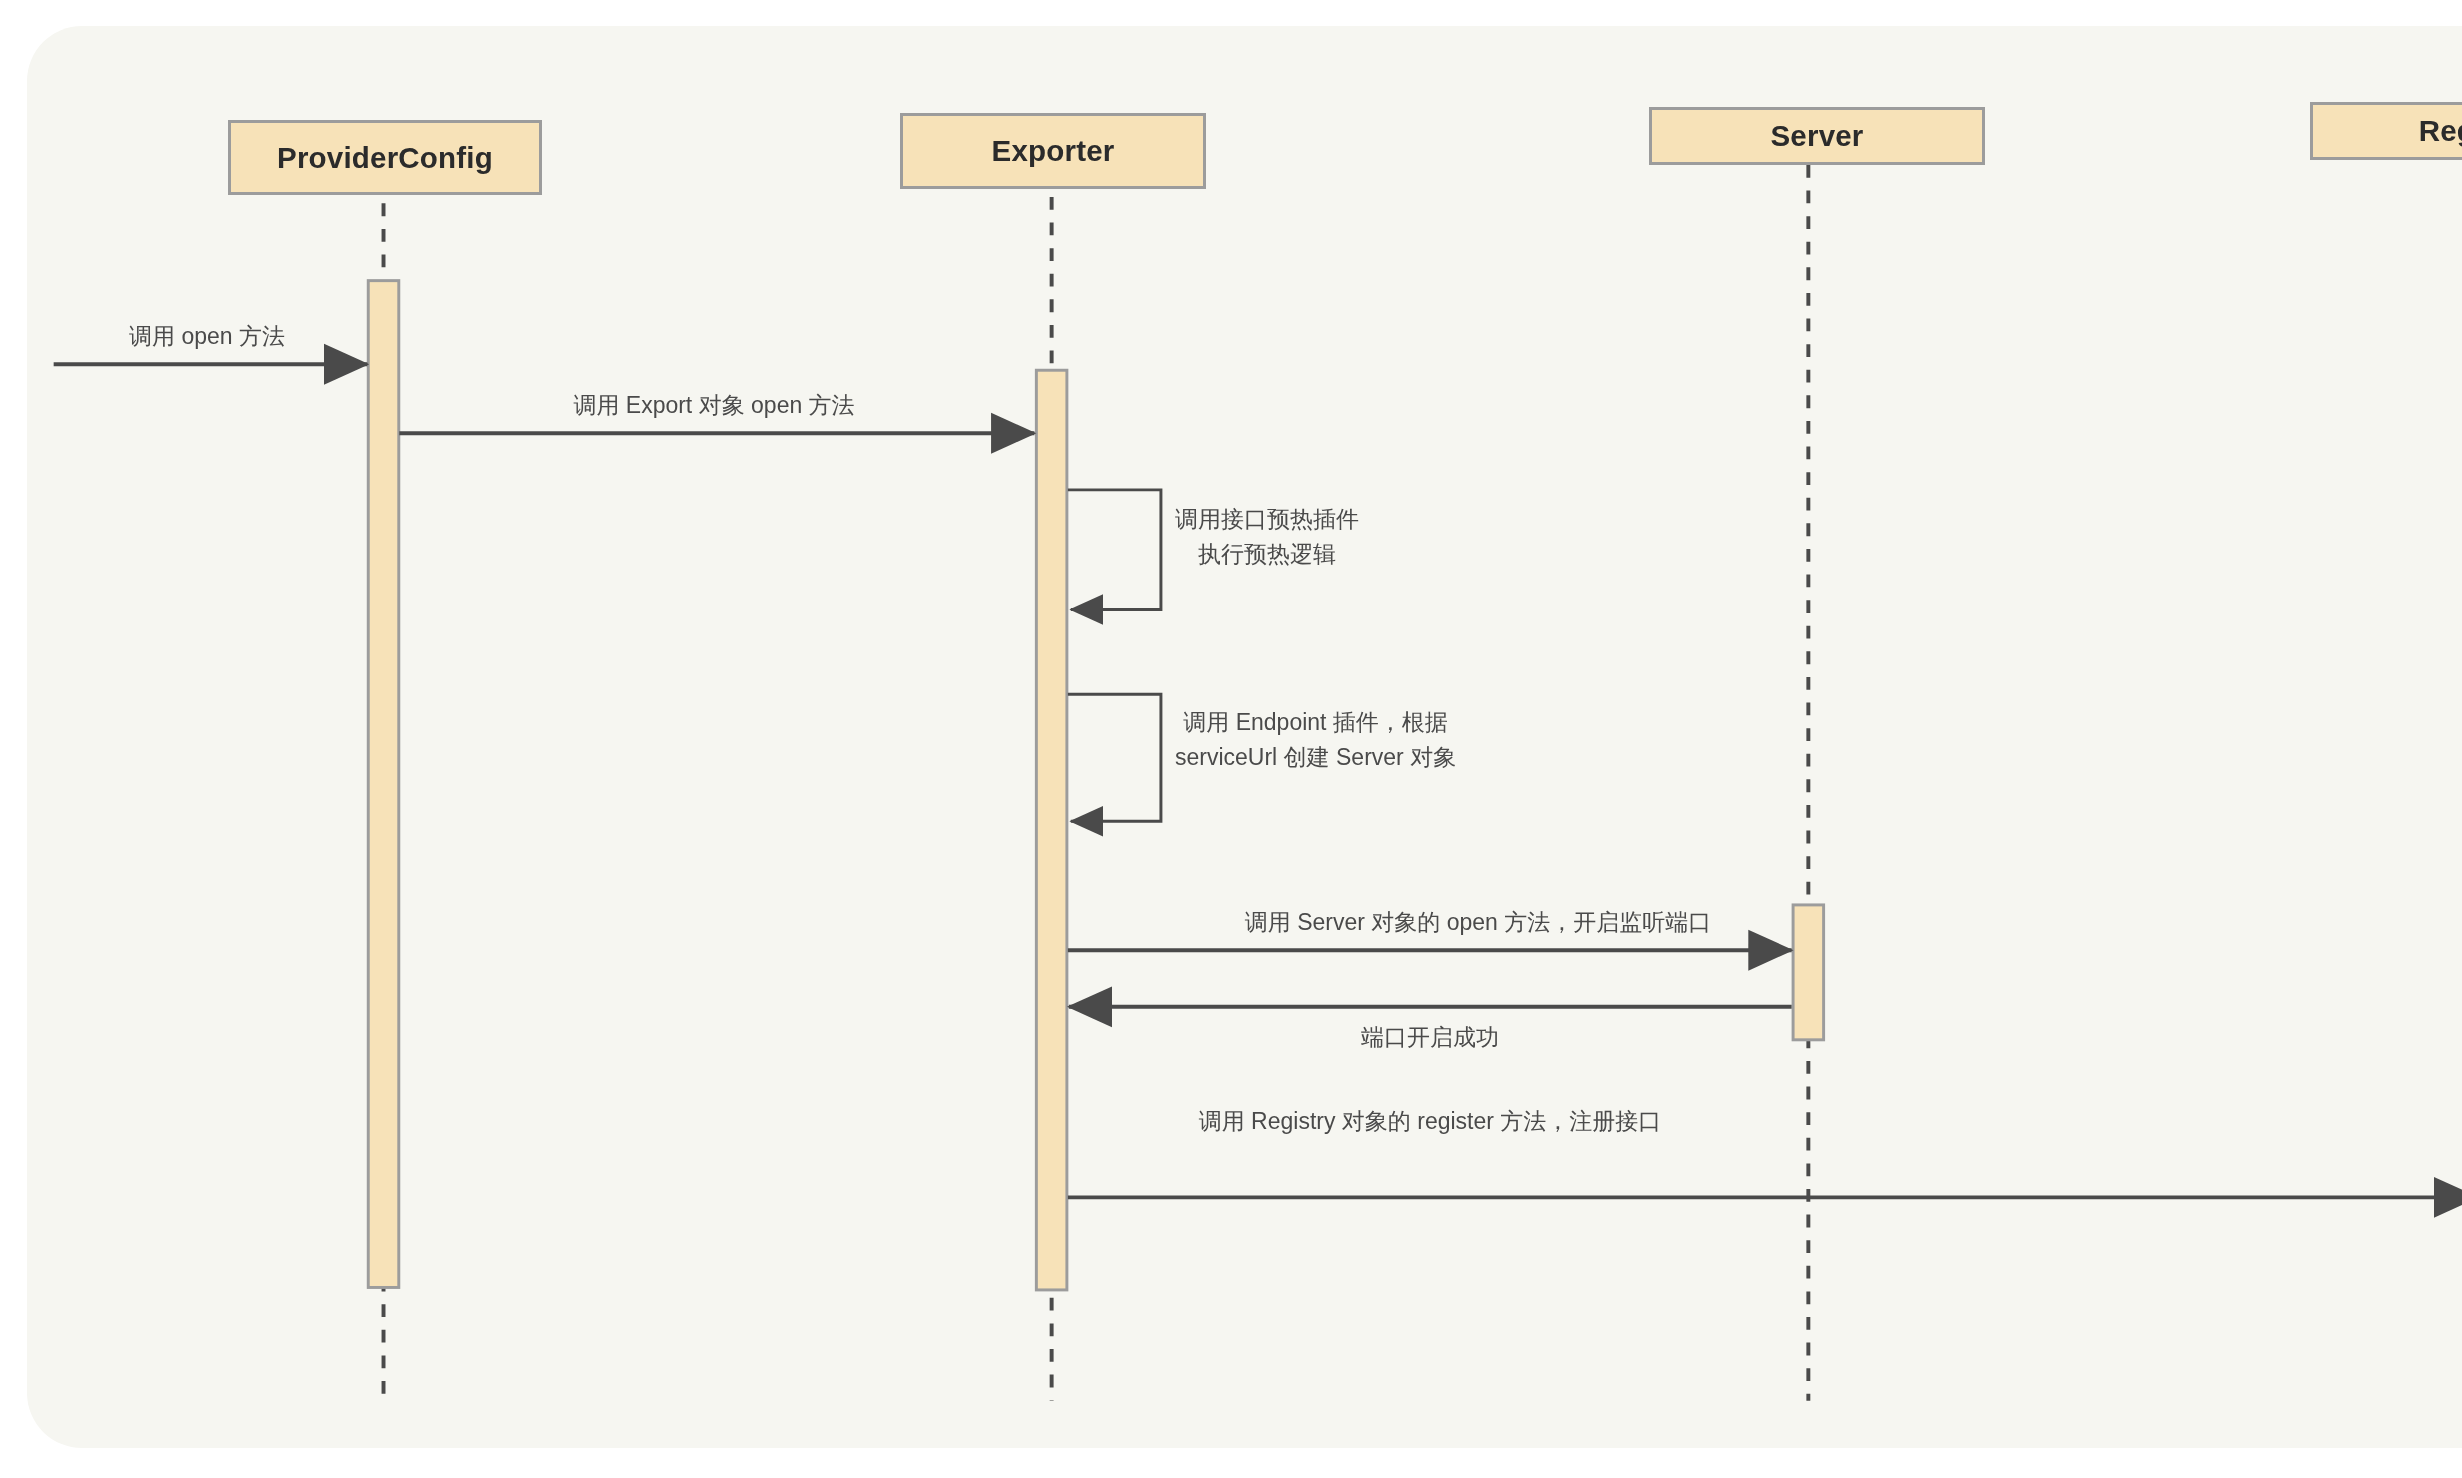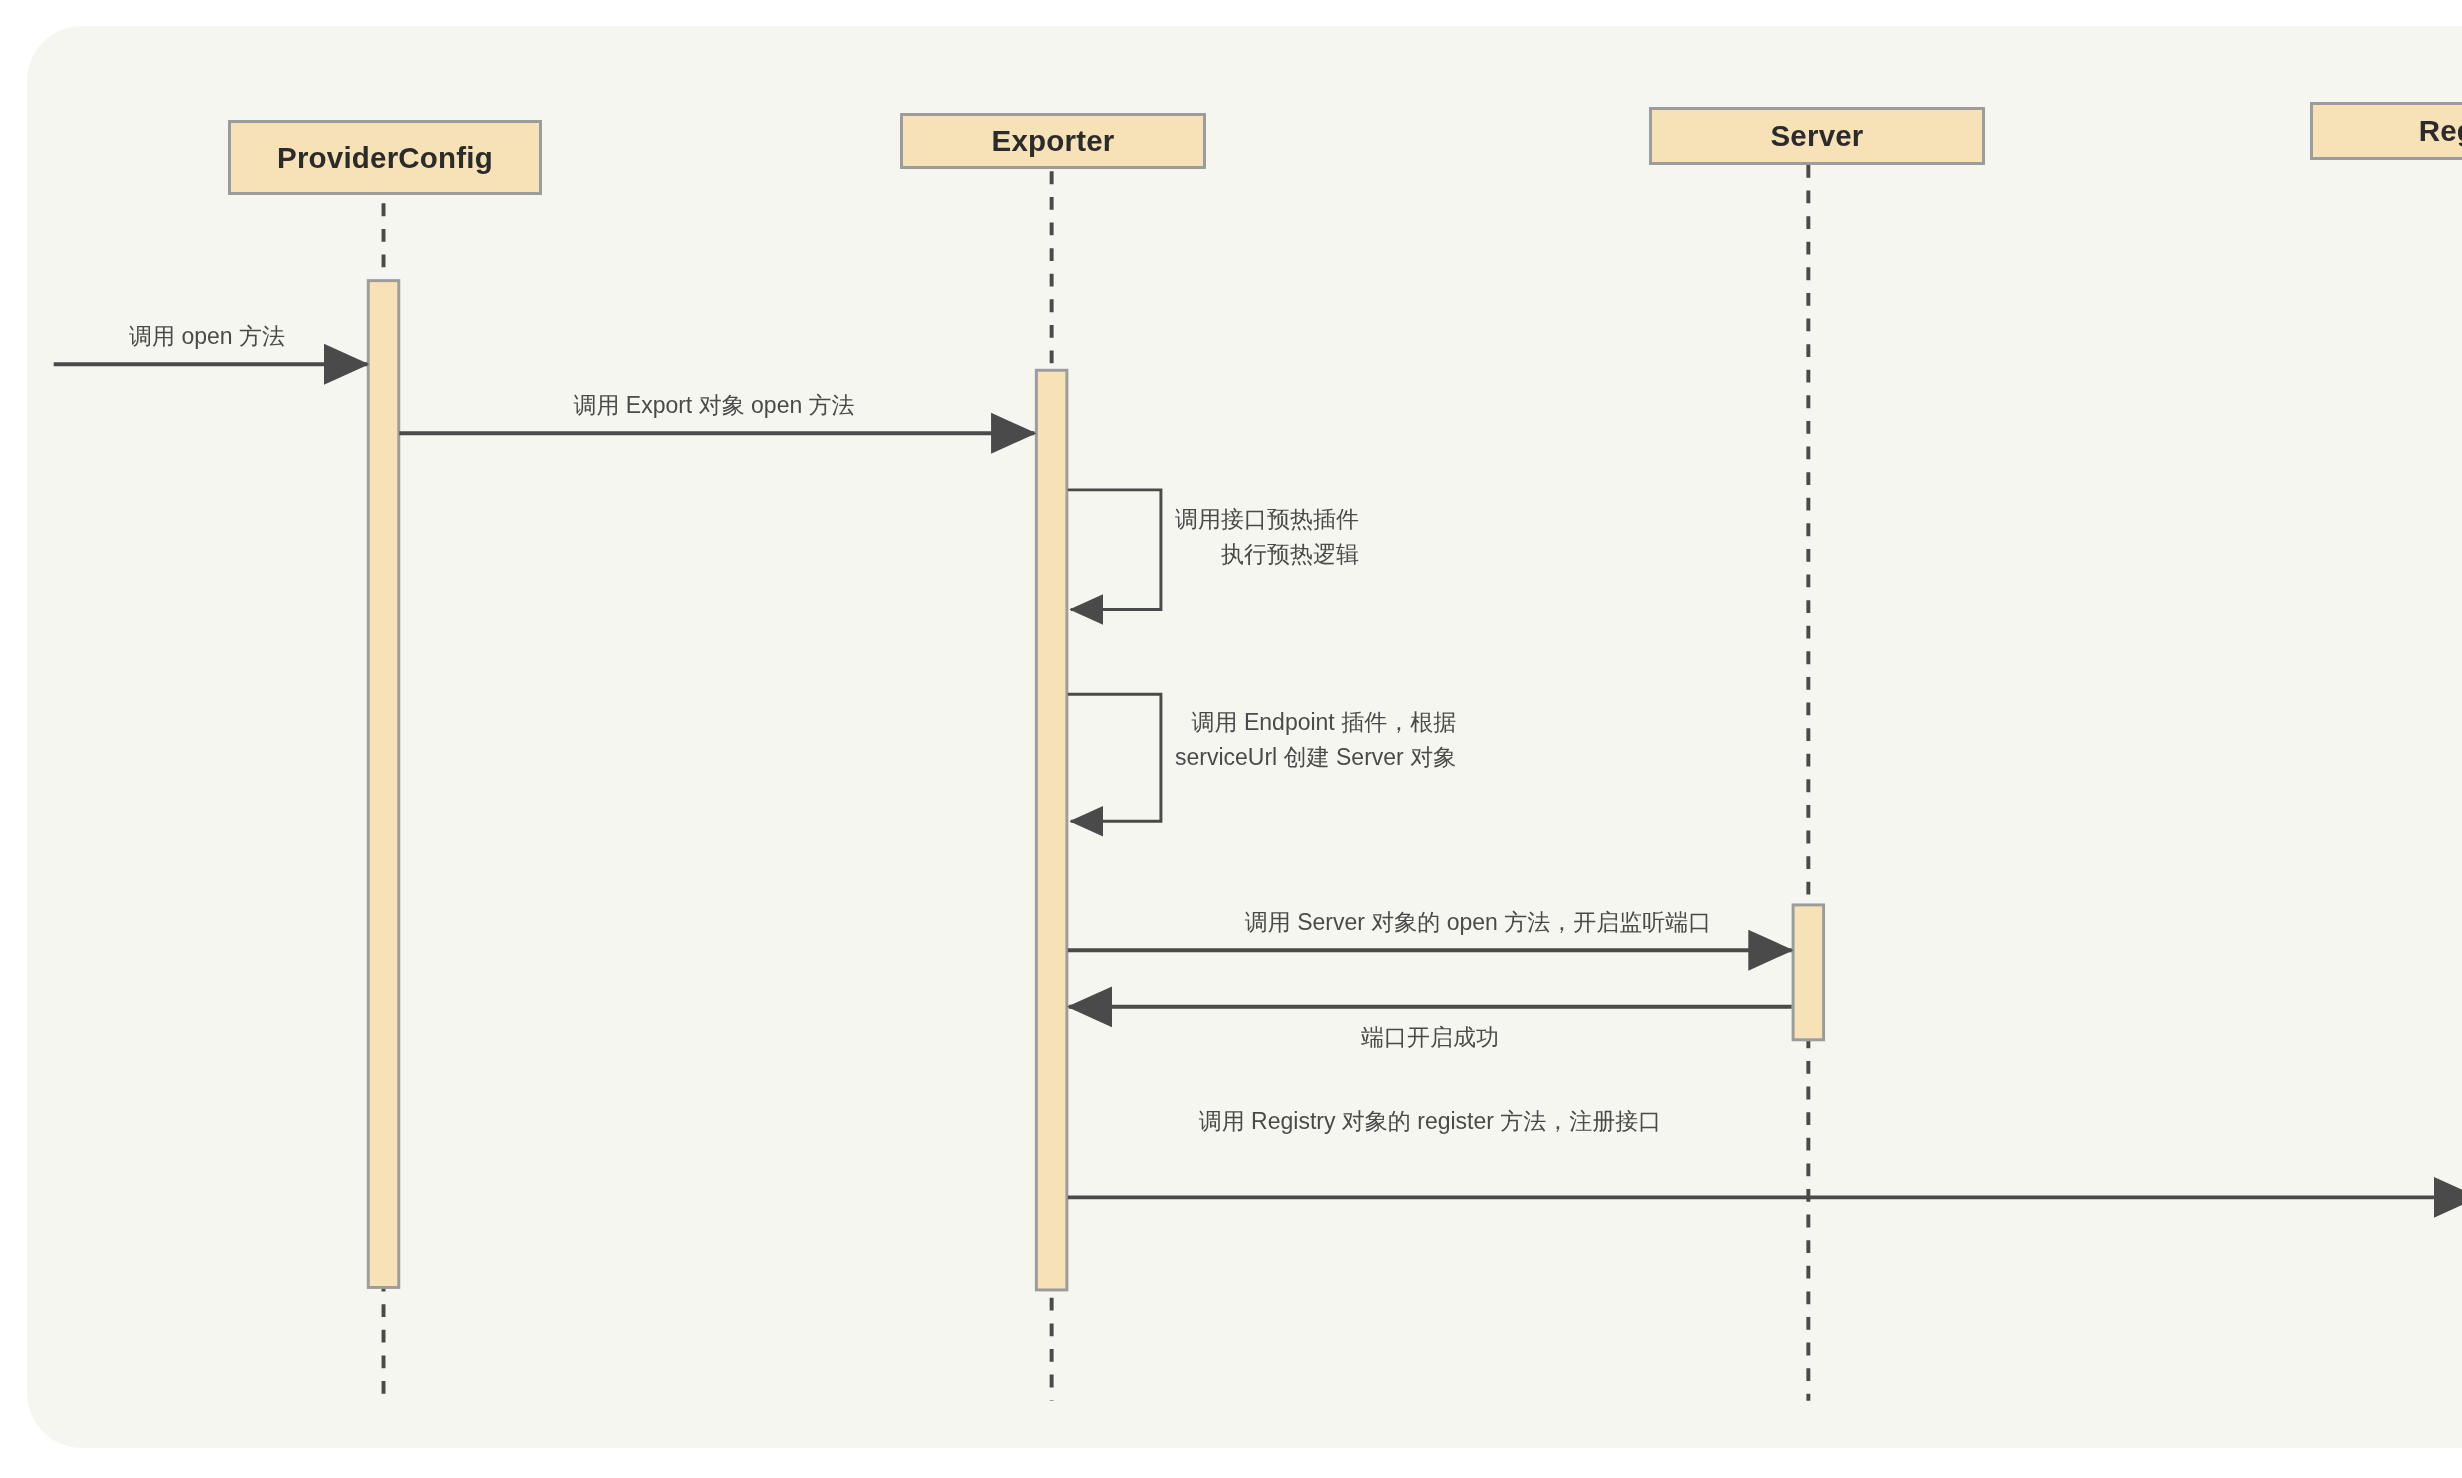--- a/index.html
+++ b/index.html
@@ -9,21 +9,21 @@
           background:#f6f6f1;border-radius:55px;}
   svg#diagram{position:absolute;left:0;top:0;width:2762px;height:1478px;}
   .pbox{position:absolute;box-sizing:border-box;
         background:#f7e2b8;border:3.4px solid #9c9c9c;
         display:flex;align-items:center;justify-content:center;}
   .plabel{font-size:29.5px;font-weight:bold;color:#2b2b2b;letter-spacing:0.2px;
           white-space:nowrap;}
   .msglabel{position:absolute;font-size:23px;color:#4a4a4a;white-space:nowrap;
             line-height:1.52;}
   .msglabel.ctr{transform:translateX(-50%);text-align:right;}
-  .msglabel.lft{text-align:right;}
+  .msglabel.lft{text-align:center;}
 </style>
 </head>
 <body>
 
 <div id="root">
   <div id="canvas"></div>
   <svg id="diagram" viewBox="0 0 5608 3002">
     <defs>
       <marker id="arrowR" viewBox="0 0 12 12" refX="11" refY="6" markerWidth="12" markerHeight="12" orient="auto-start-reverse">
         <path d="M 0 0.8 L 11.5 6 L 0 11.2 z" fill="#4a4a4a"></path>
@@ -50,21 +50,21 @@
         <path d="M 2168 1410 L 2357 1410 L 2357 1668 L 2174 1668" fill="none" stroke="#4a4a4a" stroke-width="6" marker-end="url(#arrowL)"></path>
         <line x1="2168" y1="1930" x2="3638" y2="1930" stroke="#4a4a4a" stroke-width="8" marker-end="url(#arrowR)"></line>
         <line x1="3638" y1="2045" x2="2170" y2="2045" stroke="#4a4a4a" stroke-width="8" marker-end="url(#arrowR)"></line>
         <line x1="2168" y1="2432" x2="5030" y2="2432" stroke="#4a4a4a" stroke-width="8" marker-end="url(#arrowR)"></line>
       </g>
   </svg>
   <div id="boxes">
       <div class="pbox" style="left: 228px; top: 120px; width: 314px; height: 75px;">
         <span class="plabel">ProviderConfig</span>
       </div>
-      <div class="pbox" style="left: 900px; top: 113px; width: 306px; height: 56px;">
+      <div class="pbox" style="left: 900px; top: 113px; width: 306px; height: 76px;">
         <span class="plabel">Exporter</span>
       </div>
       <div class="pbox" style="left: 1649px; top: 107px; width: 336px; height: 58px;">
         <span class="plabel">Server</span>
       </div>
       <div class="pbox" style="left: 2310px; top: 102px; width: 337px; height: 58px;">
         <span class="plabel">Registry</span>
       </div>
     </div>
   <div id="labels">

